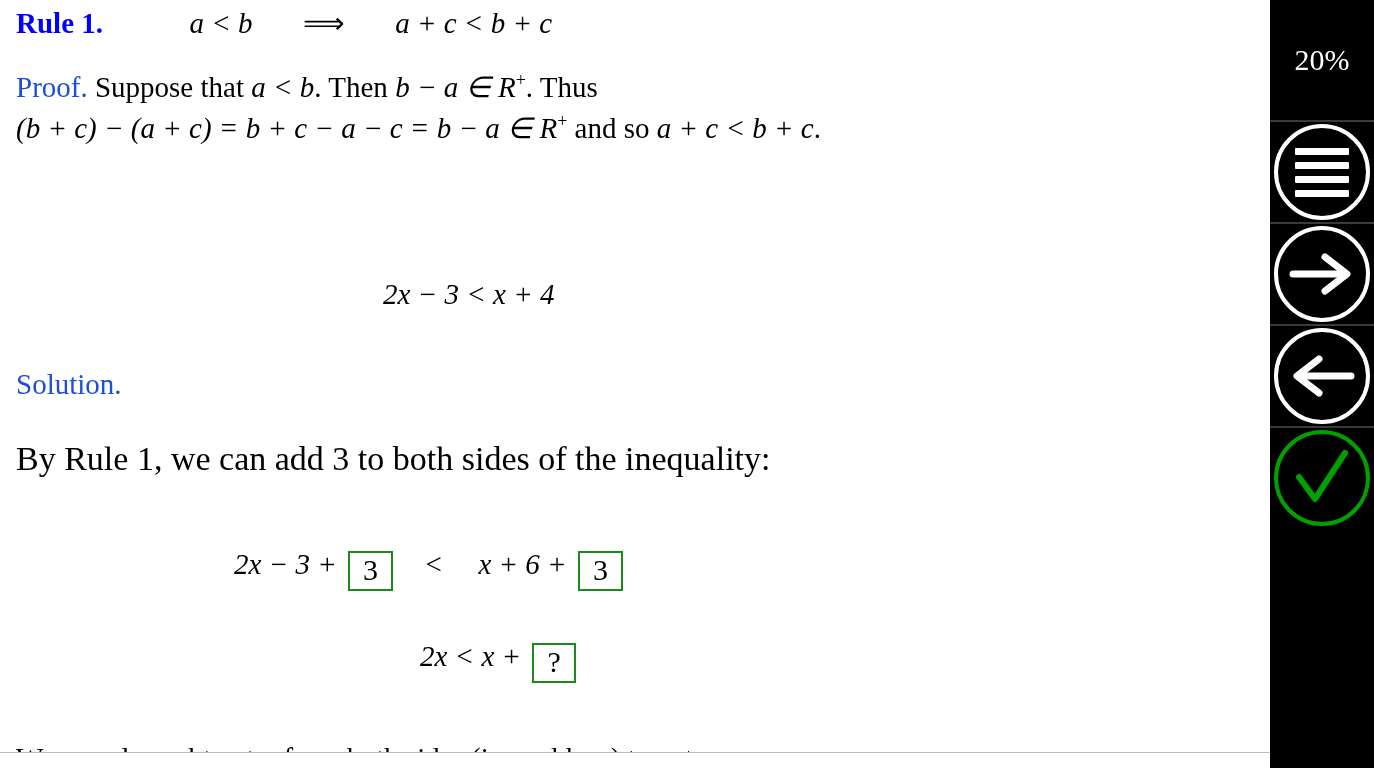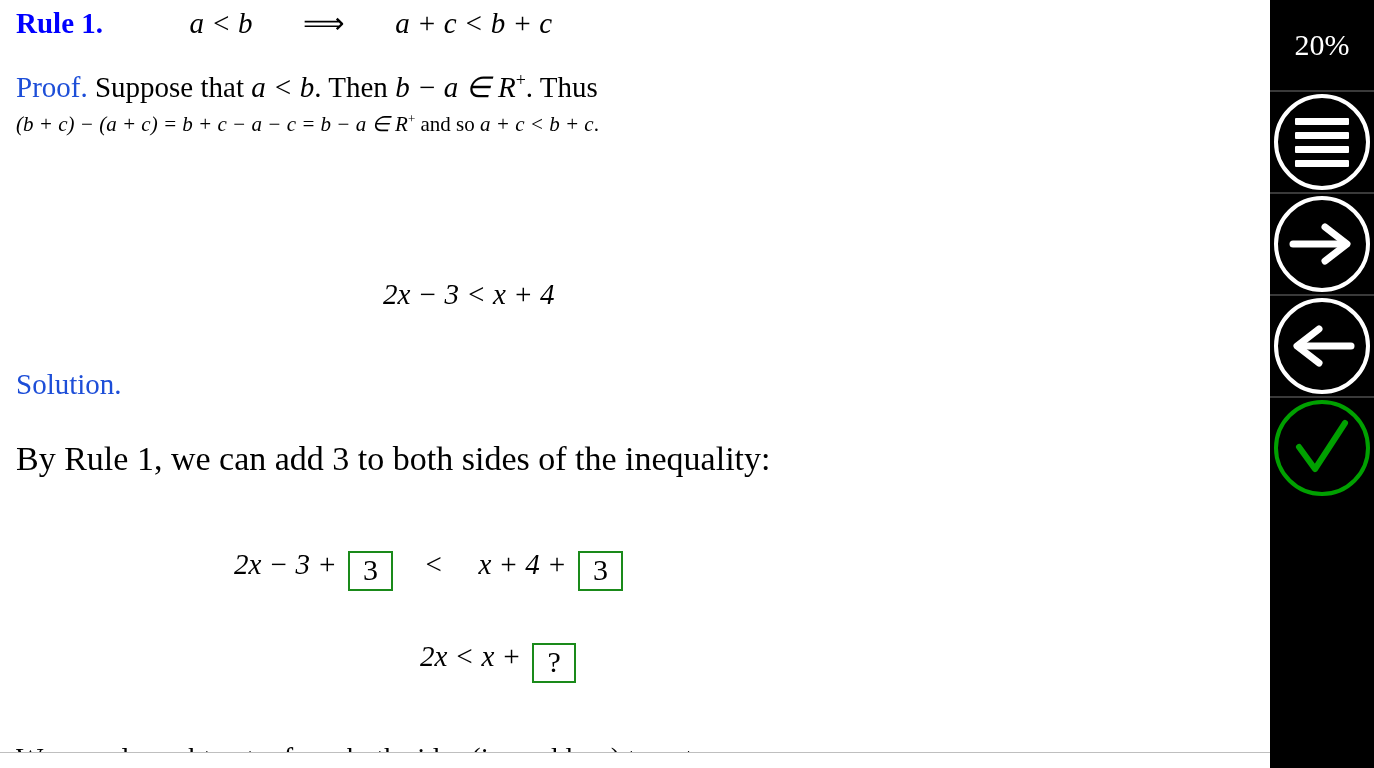--- a/index.html
+++ b/index.html
@@ -41,21 +41,21 @@
   .up { font-style: normal; }
   .sup { font-size: 0.62em; vertical-align: super; font-style: normal; }
 
   
   #rule1 { left: 16px; top: 6px; font-size: 29px; }
   #rule1 .gap1 { display: inline-block; width: 72px; }
   #rule1 .gap2 { display: inline-block; width: 36px; }
   #rule1 .gap3 { display: inline-block; width: 36px; }
 
   #proof1 { left: 16px; top: 70px; font-size: 29px; }
-  #proof2 { left: 16px; top: 111px; font-size: 21px; }
+  #proof2 { left: 16px; top: 111px; font-size: 29px; }
 
   #example { left: 16px; top: 204px; font-size: 29px; }
   #eq1 { left: 376px; top: 278px; font-size: 29px; margin-left: 7px; }
 
   #solution { left: 16px; top: 368px; font-size: 29px; }
   #byrule { left: 16px; top: 440px; font-size: 34px; }
 
   #eq2 { left: 234px; top: 548px; font-size: 29px; }
   #eq3 { left: 420px; top: 640px; font-size: 29px; }
 
@@ -107,21 +107,21 @@
   }
   .tb-cell {
     width: 104px;
     height: 100px;
     display: flex;
     align-items: center;
     justify-content: center;
     position: relative;
   }
   .tb-cell.zoom {
-    height: 90px;
+    height: 120px;
     color: #ffffff;
     font-size: 30px;
     font-family: "Liberation Serif", serif;
   }
   .tb-sep {
     width: 104px;
     height: 2px;
     background: #3a3a3a;
   }
   .circ {
@@ -183,21 +183,21 @@
     </div>
 
     <div class="line" id="byrule">By Rule 1, we can add 3 to both sides of the inequality:</div>
 
     <div class="line" id="eq2">
       <span class="math">2x  −  3  +</span>
       <span class="box">3</span>
       <span class="sp"></span>
       <span class="up">&lt;</span>
       <span class="sp-lg"></span>
-      <span class="math">x  +  4  +</span>
+      <span class="math">x  +  6  +</span>
       <span class="box">3</span>
     </div>
 
     <div class="line" id="eq3">
       <span class="math">2x   &lt;   x  +</span>
       <span class="box">?</span>
     </div>
 
     <div class="line" id="lastline">We can also subtract x from both sides (i.e., add −x) to get</div>
 

